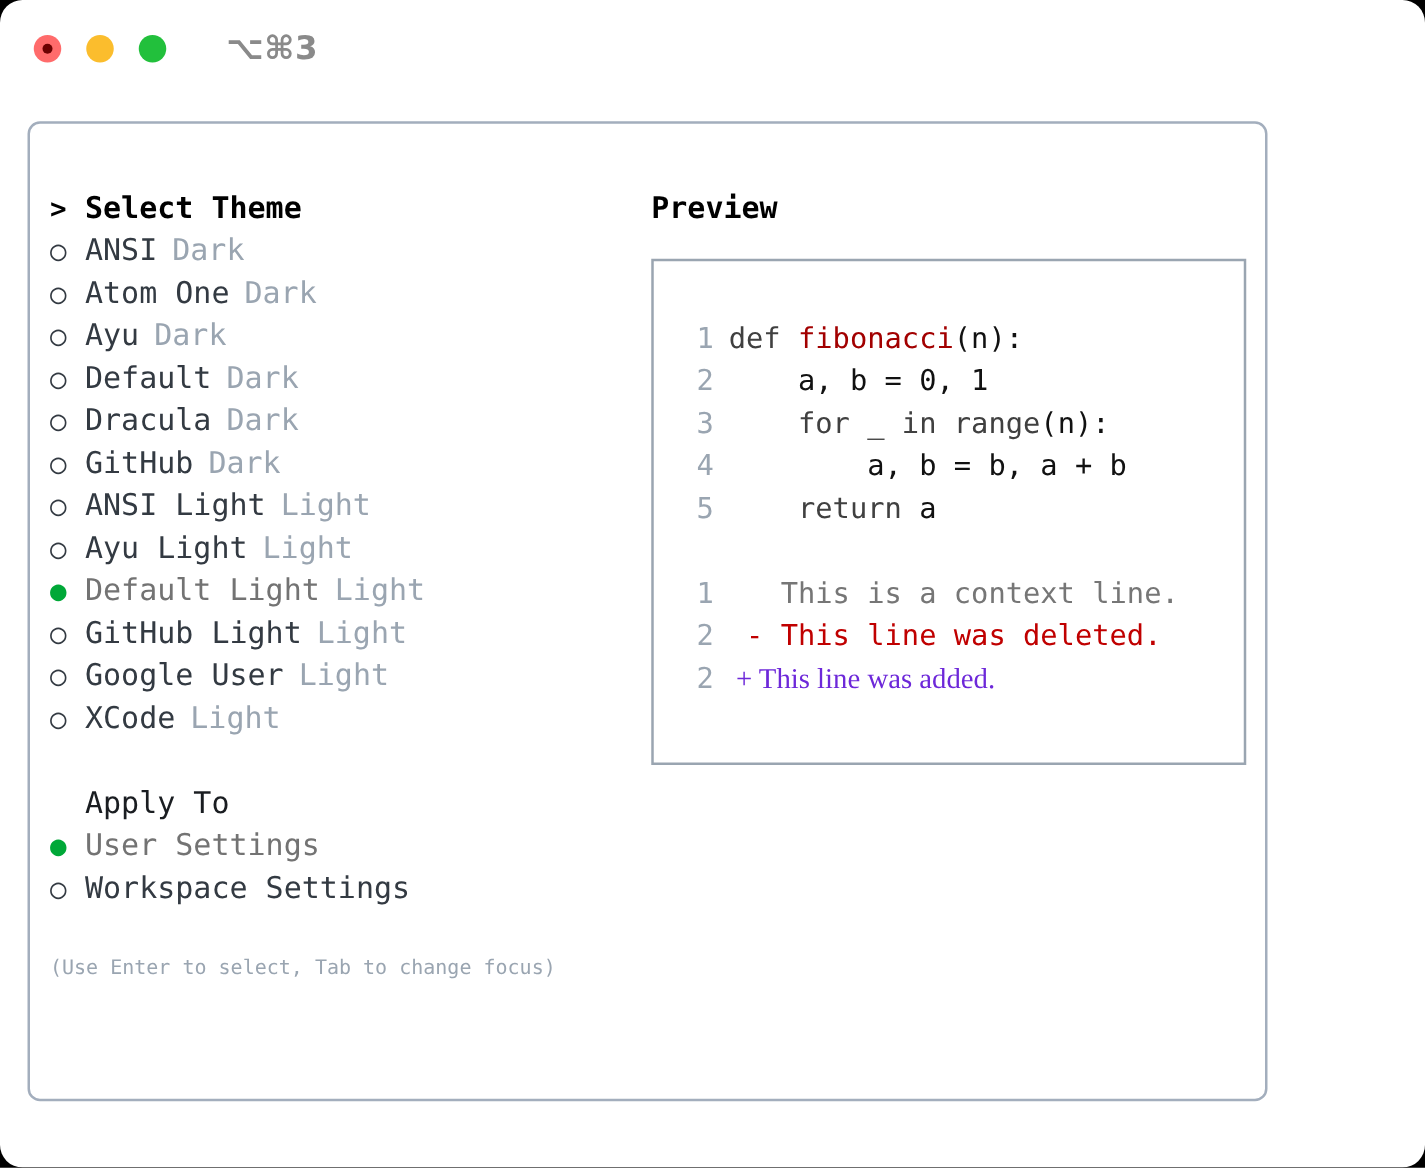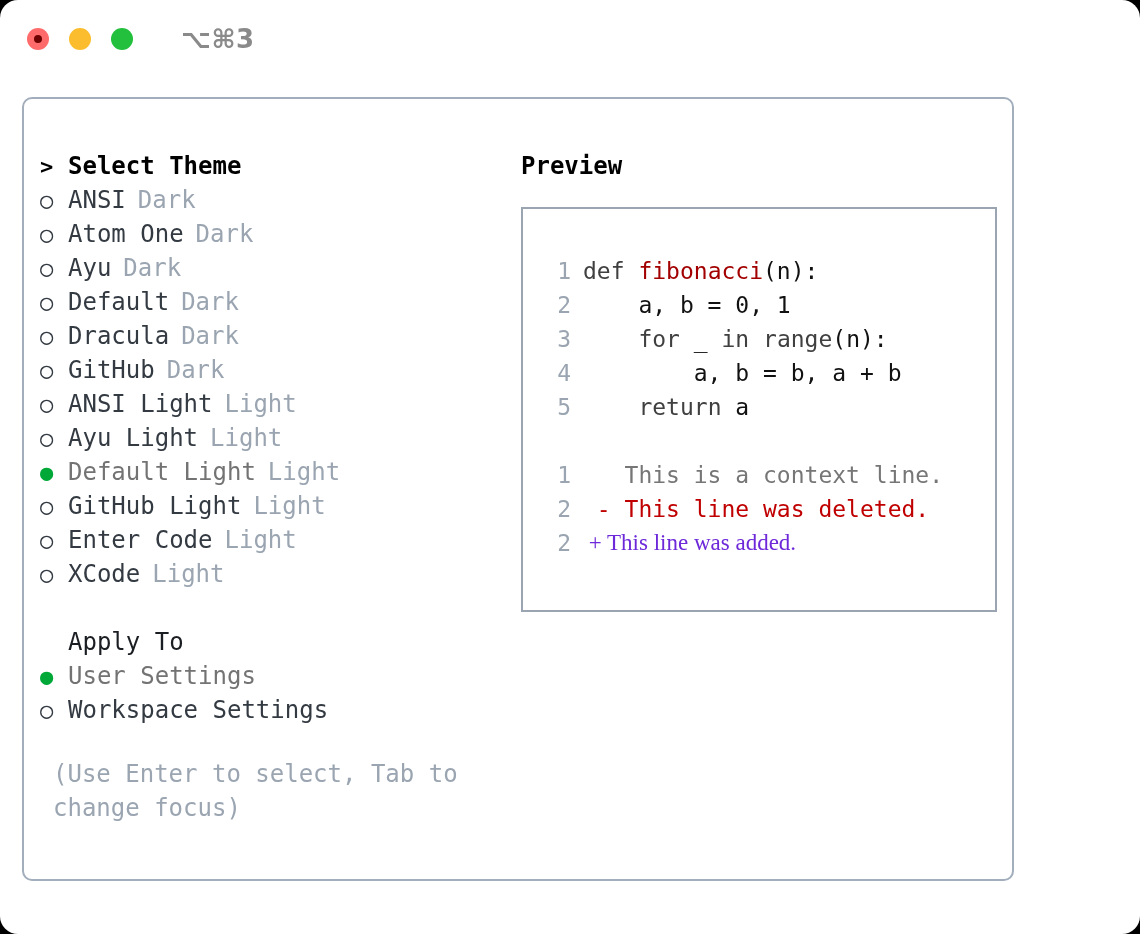--- a/index.html
+++ b/index.html
@@ -120,24 +120,23 @@
     color: #9aa5b1;
     margin-left: 12px;
   }
   .group-title {
     color: #1a1d21;
   }
   .spacer-sm { height: 34px; }
   .hint {
     margin-top: 30px;
     color: #9aa5b1;
-    font-size: 24px;
+    font-size: 16px;
     line-height: 34px;
     width: 412px;
-    margin-left: 13px;
   }
 
   
   .right {
     position: absolute;
     left: 478px;
     top: 50px;
     width: 500px;
     margin-left: 19px;
   }
@@ -206,21 +205,21 @@
             <div class="row"><span class="marker">○</span><span class="label">ANSI</span><span class="kind">Dark</span></div>
             <div class="row"><span class="marker">○</span><span class="label">Atom One</span><span class="kind">Dark</span></div>
             <div class="row"><span class="marker">○</span><span class="label">Ayu</span><span class="kind">Dark</span></div>
             <div class="row"><span class="marker">○</span><span class="label">Default</span><span class="kind">Dark</span></div>
             <div class="row"><span class="marker">○</span><span class="label">Dracula</span><span class="kind">Dark</span></div>
             <div class="row"><span class="marker">○</span><span class="label">GitHub</span><span class="kind">Dark</span></div>
             <div class="row"><span class="marker">○</span><span class="label">ANSI Light</span><span class="kind">Light</span></div>
             <div class="row"><span class="marker">○</span><span class="label">Ayu Light</span><span class="kind">Light</span></div>
             <div class="row selected"><span class="marker sel">●</span><span class="label">Default Light</span><span class="kind">Light</span></div>
             <div class="row"><span class="marker">○</span><span class="label">GitHub Light</span><span class="kind">Light</span></div>
-            <div class="row"><span class="marker">○</span><span class="label">Enter Code</span><span class="kind">Light</span></div>
+            <div class="row"><span class="marker">○</span><span class="label">Google User</span><span class="kind">Light</span></div>
             <div class="row"><span class="marker">○</span><span class="label">XCode</span><span class="kind">Light</span></div>
           </div>
 
         <div class="spacer-sm"></div>
 
         <div class="row">
           <span class="marker"></span>
           <span class="group-title">Apply To</span>
         </div>
 

